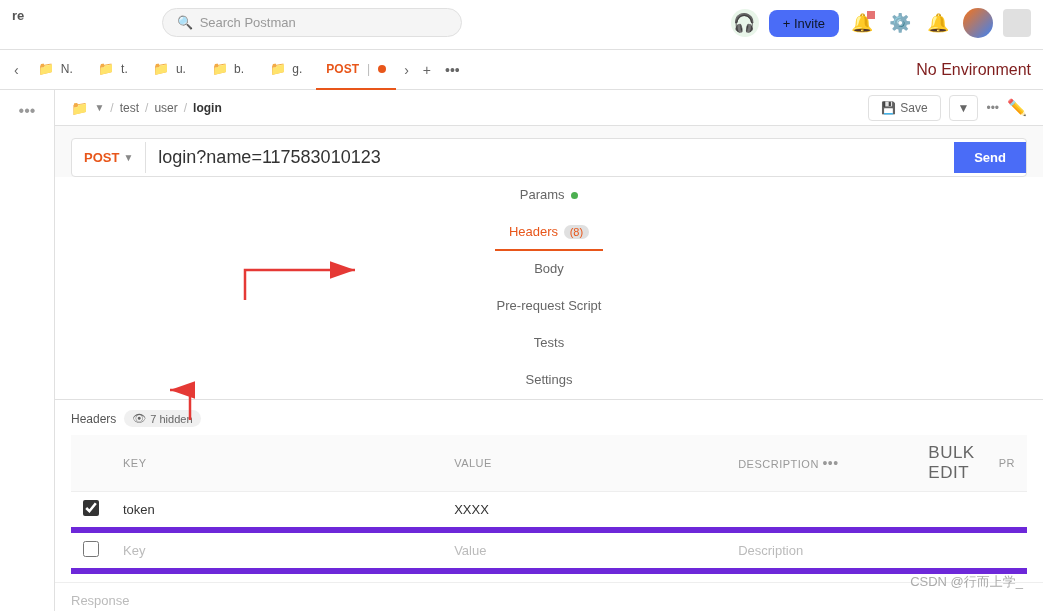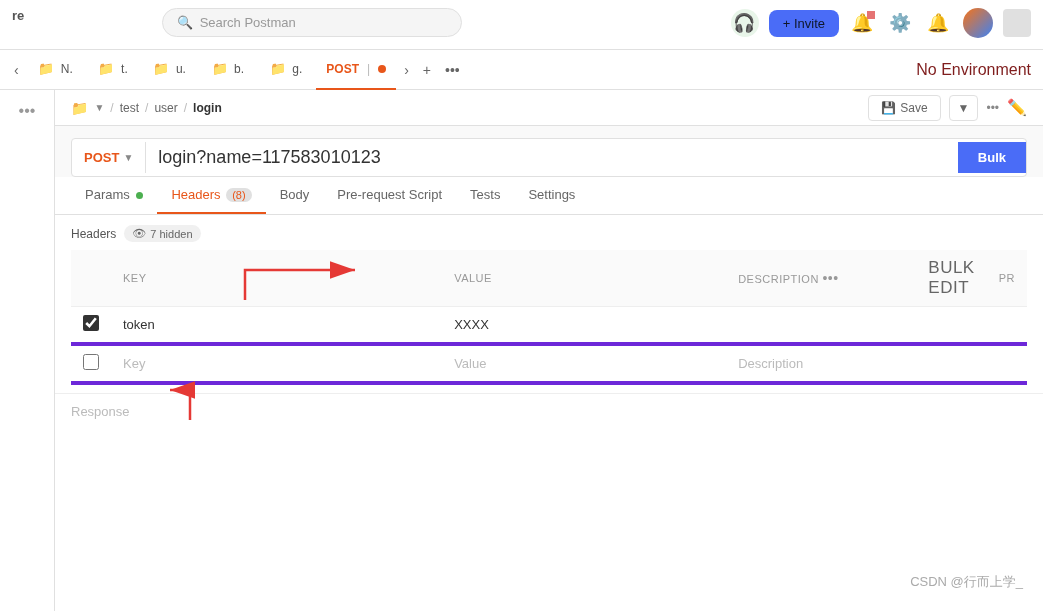--- a/index.html
+++ b/index.html
@@ -71,35 +71,35 @@
     .method-select {
       display: flex; align-items: center; gap: 4px; padding: 8px 12px;
       border-right: 1px solid #e0e0e0; background: #fff; cursor: pointer; font-weight: 600; font-size: 13px; color: #e8561a;
     }
     .url-input {
       flex: 1; border: none; outline: none; padding: 8px 12px; font-size: 18px; color: #333;
     }
     .send-btn { background: #4a6cf7; color: #fff; border: none; padding: 8px 20px; font-size: 13px; font-weight: 600; cursor: pointer; }
 
     
-    .req-tabs { display: flex; align-items: center; padding: 0 16px; background: #fff; border-bottom: 1px solid #e0e0e0; margin-top: 0; gap: 0; }
+    .req-tabs { display: flex; align-items: center; padding: 0 16px; background: #fff; border-bottom: 1px solid #e0e0e0; margin-top: 0; gap: 0; flex-direction: column; }
     .req-tab { padding: 10px 14px; cursor: pointer; font-size: 13px; color: #666; border-bottom: 2px solid transparent; }
     .req-tab.active { color: #e8561a; border-bottom: 2px solid #e8561a; }
     .req-tab .badge { background: #e0e0e0; border-radius: 8px; padding: 1px 6px; font-size: 11px; margin-left: 2px; }
     .params-dot { width: 7px; height: 7px; border-radius: 50%; background: #4caf50; display: inline-block; margin-left: 3px; vertical-align: middle; }
 
     
     .headers-section { padding: 10px 16px 0; background: #fff; }
     .headers-label { display: flex; align-items: center; gap: 8px; font-size: 12px; color: #555; margin-bottom: 8px; }
     .hidden-badge { display: flex; align-items: center; gap: 4px; background: #f0f0f0; border-radius: 10px; padding: 2px 8px; font-size: 11px; color: #666; cursor: pointer; }
 
     
     .headers-table { width: 100%; border-collapse: collapse; font-size: 13px; }
     .headers-table th { text-align: left; padding: 8px 12px; color: #999; font-weight: 500; font-size: 11px; text-transform: uppercase; letter-spacing: 0.5px; border-bottom: 1px solid #eee; background: #fafafa; }
-    .headers-table td { padding: 8px 12px; border-bottom: 4px solid #6d28d9; color: #333; }
+    .headers-table td { padding: 8px 12px; border-bottom: 6px solid #6d28d9; color: #333; }
     .headers-table tr:last-child td { color: #bbb; }
     .checkbox { width: 16px; height: 16px; accent-color: #333; }
     .col-key { width: 35%; }
     .col-value { width: 30%; }
     .col-desc { width: 20%; }
     .bulk-edit-btn { font-size: 17px; color: #666; cursor: pointer; }
     .more-icon { font-size: 14px; color: #999; cursor: pointer; }
 
     
     .response-section { padding: 10px 16px; color: #bbb; font-size: 13px; border-top: 1px solid #eee; margin-top: 8px; }
@@ -199,21 +199,21 @@
           <span style="color:#e8561a; font-size:16px; cursor:pointer;">✏️</span>
         </div>
       </div>
 
       <div class="request-bar">
         <div class="method-select">
           <span>POST</span>
           <span style="font-size:10px; color:#888;">▼</span>
         </div>
         <input class="url-input" type="text" value="login?name=117583010123" style="">
-        <button class="send-btn">Bulk</button>
+        <button class="send-btn">Send</button>
       </div>
 
       <div class="req-tabs" style="background:#fff; margin-top:0;">
         <div class="req-tab">
           <span>Params</span>
           <span class="params-dot"></span>
         </div>
         <div class="req-tab active">
           <span>Headers</span>
           <span class="badge">(8)</span>

